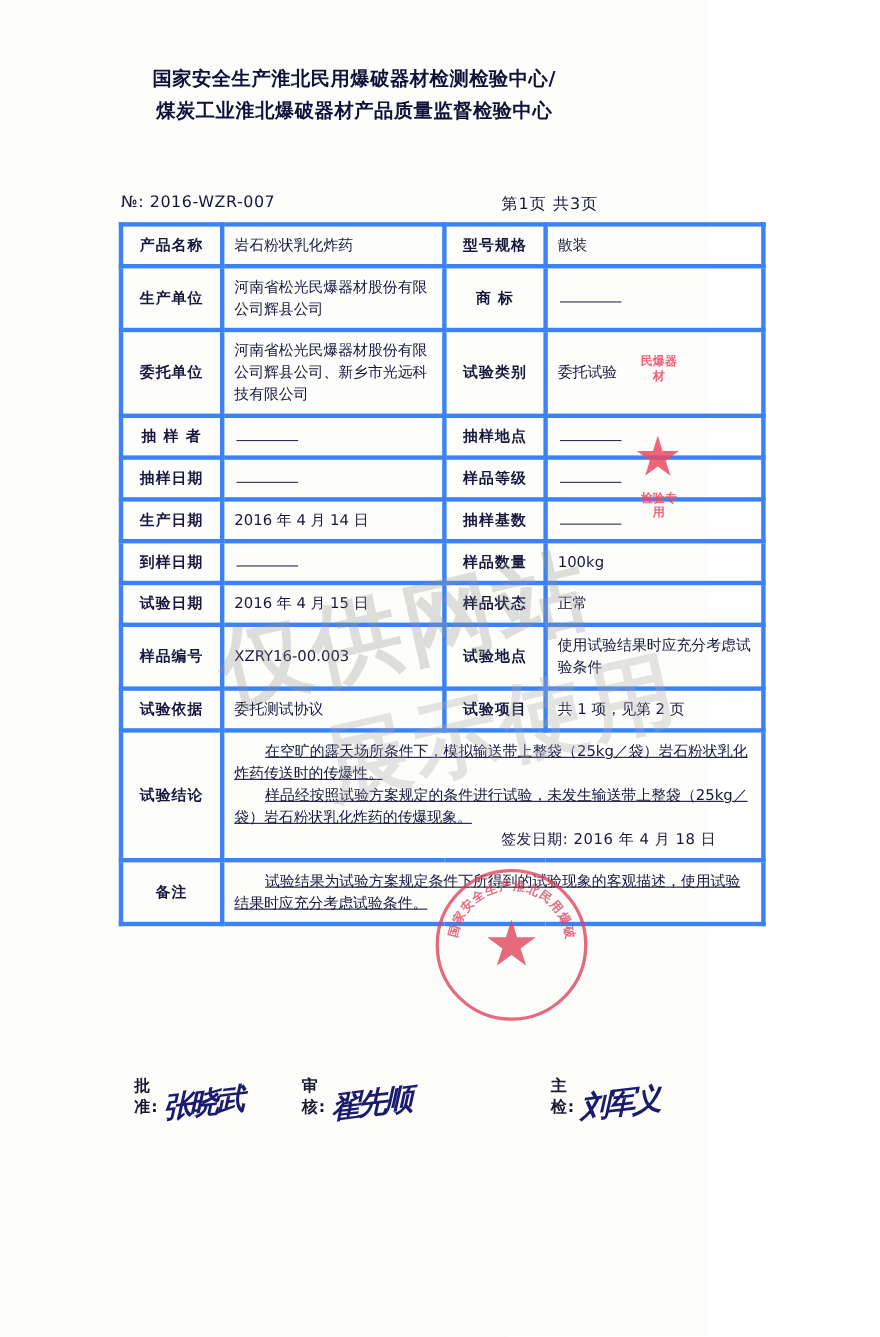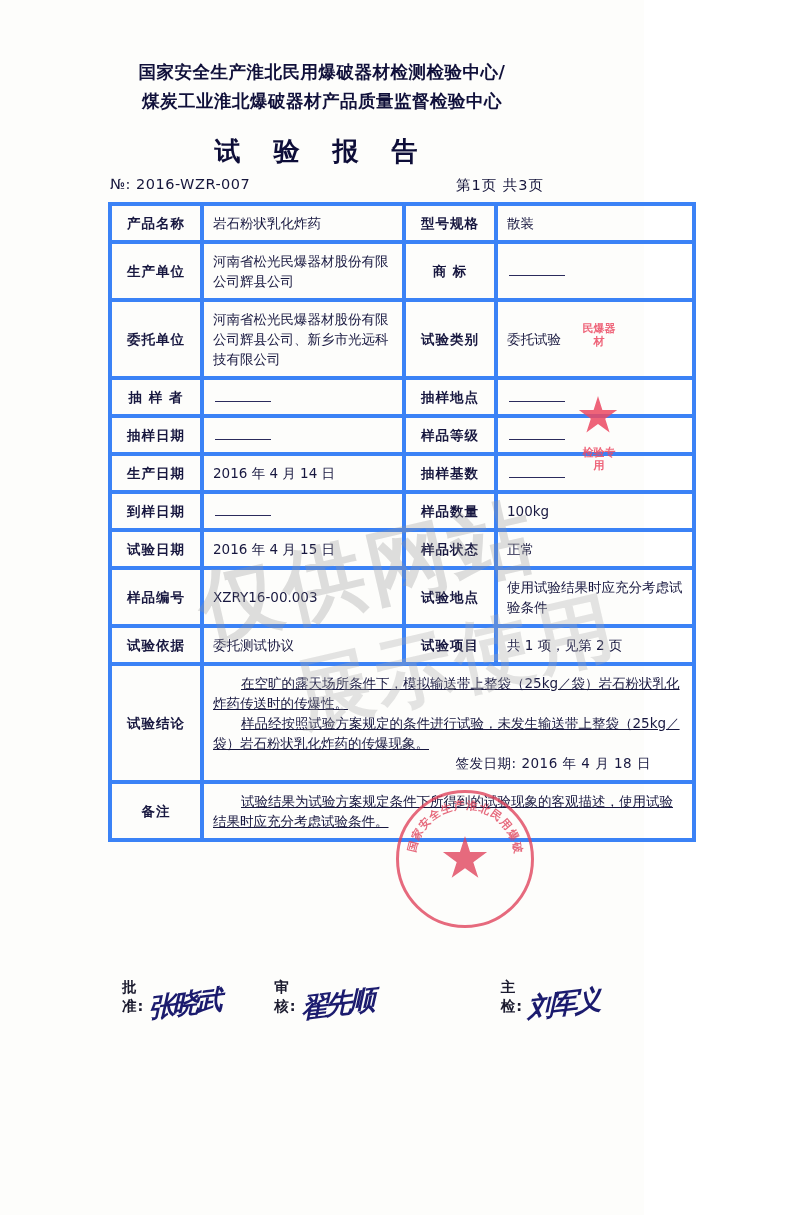--- a/index.html
+++ b/index.html
@@ -244,21 +244,20 @@
   }
 </style>
 </head>
 <body>
 
 <div class="page">
 
   <div class="hdr">
     <div class="hdr-line">国家安全生产淮北民用爆破器材检测检验中心/</div>
     <div class="hdr-line">煤炭工业淮北爆破器材产品质量监督检验中心</div>
-    <div class="doc-title">试 验 报 告</div>
   </div>
 
   <div class="meta-row">
     <div class="meta-no">№: 2016-WZR-007</div>
     <div class="meta-pg">第1页  共3页</div>
   </div>
 
   <div class="tbl-wrap">
     <table class="main">
       <colgroup>

